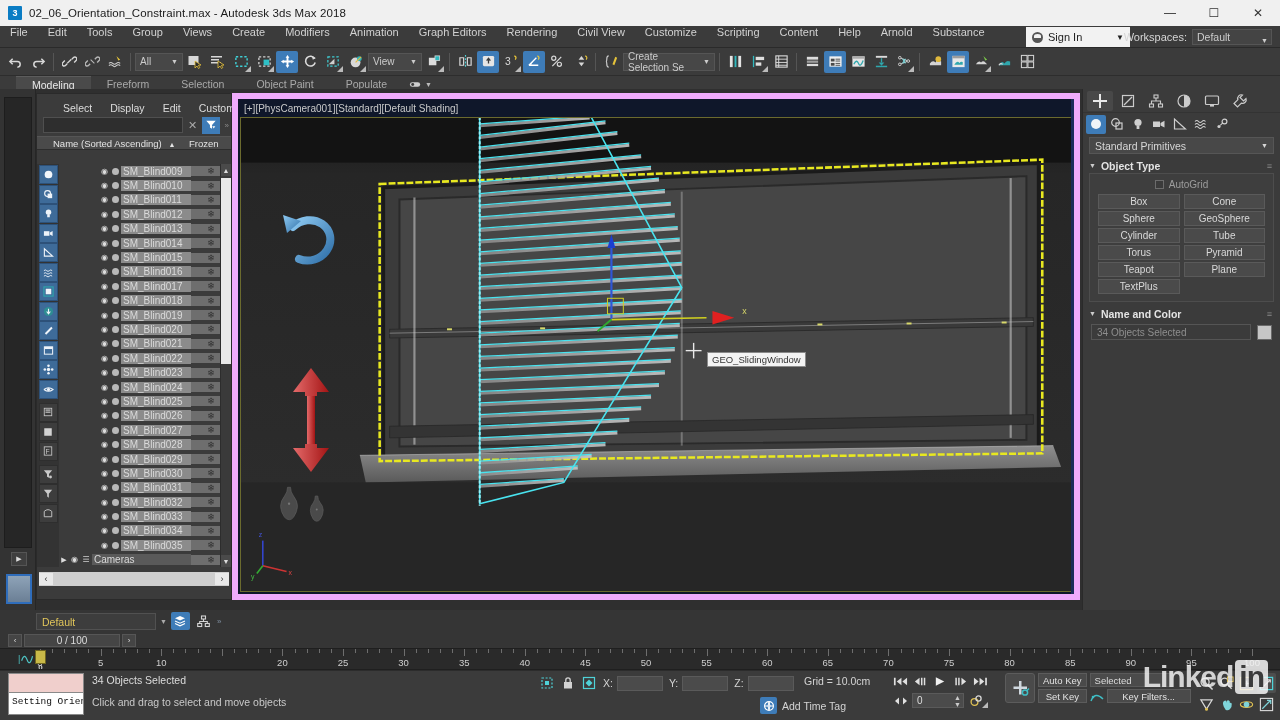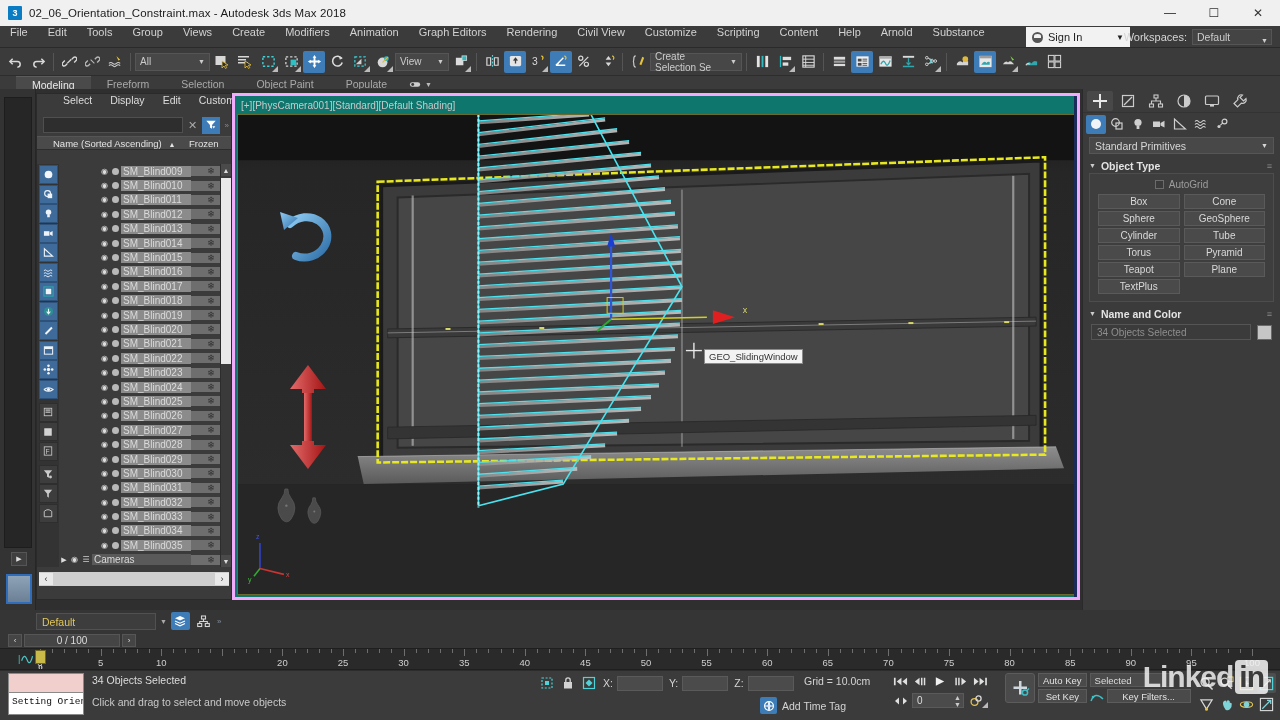--- a/index.html
+++ b/index.html
@@ -62,21 +62,21 @@
     border-right:1px solid #262626;}
   .rail-panel{position:absolute;left:4px;top:8px;width:28px;bottom:62px;background:#262626;border:1px solid #1d1d1d;}
   .rail-play{position:absolute;left:11px;bottom:44px;width:16px;height:14px;background:#3f3f3f;border:1px solid #555;
     display:flex;align-items:center;justify-content:center;font-size:7px;color:#ddd;}
   .rail-swatch{position:absolute;left:6px;bottom:6px;width:26px;height:30px;background:linear-gradient(#8ea3b8,#6b7f95);
     border:2px solid #2f6dbb;}
 
   
   .explorer { position:absolute; left:36px; top:4px; width:196px; bottom:10px; background:#3b3b3b;
     border:1px solid #2a2a2a; }
-  .exp-menu { height:20px; display:flex; align-items:flex-start; gap:2px; padding-left:18px;}
+  .exp-menu { height:20px; display:flex; align-items:flex-end; gap:2px; padding-left:18px;}
   .exp-menu span { font-size:10.5px; color:#dcdcdc; padding:0 8px; }
   .exp-search { height:22px; display:flex; align-items:center; padding:0 2px 0 6px; gap:3px;}
   .exp-field { flex:1; height:16px; background:#2e2e2e; border:1px solid #4f4f4f; }
   .exp-x { width:14px; text-align:center; font-size:11px; color:#aaa; }
   .exp-filter { width:18px; height:17px; background:#3e7cb8; display:flex;align-items:center;justify-content:center;}
   .exp-chev{font-size:8px;color:#8a8a8a;padding-left:2px;}
   .exp-head { height:14px; background:#4a4a4a; display:flex; align-items:center; font-size:9.5px;
     color:#e4e4e4; border-top:1px solid #555; border-bottom:1px solid #2d2d2d;}
   .exp-head .c1 { padding-left:16px; flex:1; }
   .exp-head .c2 { width:42px; }
@@ -100,22 +100,22 @@
   .exp-vscroll { position:absolute; right:0; top:0; width:11px; bottom:0; background:#3a3a3a;
     border-left:1px solid #2d2d2d;}
   .exp-vthumb { position:absolute; left:0; right:0; top:14px; height:186px; background:#e9e9e9; }
   .vsbtn{height:12px;background:#4a4a4a;font-size:7px;color:#ddd;display:flex;align-items:center;justify-content:center;}
   .exp-hscroll { position:absolute; left:2px; right:2px; bottom:13px; height:14px; background:#cfcfcf;
     display:flex; align-items:center; }
   .hsb{width:14px;text-align:center;font-size:9px;color:#333;background:#e9e9e9;height:12px;line-height:12px;}
   .exp-bot { position:absolute; left:0; right:0; bottom:0; height:13px; background:#3b3b3b;}
 
   
-  .viewport { position:absolute; left:232px; top:4px; right:200px; bottom:10px; background:#0f766e;
-    border:3px solid #f0abfc;}
+  .viewport { position:absolute; left:232px; top:4px; right:200px; bottom:10px; background:#0f172a;
+    border:6px solid #f0abfc;}
   .vp-label { position:absolute; left:6px; top:4px; font-size:10px; color:#c9c9c9; z-index:6;}
   .vp-canvas { position:absolute; left:2px; top:18px; right:2px; bottom:2px; border:1px solid #6b6a2e;
     background:#1d1d1d; overflow:hidden;}
   .vp-scroll-r{position:absolute;right:0;top:0;bottom:0;width:3px;background:#1b2b5a;}
 
   
   .cmdpanel { position:absolute; right:0; top:0; width:198px; bottom:0; background:#3b3b3b;
     border-left:1px solid #2a2a2a;}
   .cp-tabs { height:24px; display:flex; align-items:center; padding:2px 4px; gap:2px;
     border-bottom:1px solid #333;}
@@ -296,21 +296,21 @@
         </svg>
     </div>
     <div class="tbtn">
       <svg width="15" height="15" viewBox="0 0 16 16">
           <path d="M1 10 q2-2 4 0 t4 0 t4 0" fill="none" stroke="#cfcfcf" stroke-width="1.1"></path>
           <path d="M1 12.5 q2-2 4 0 t4 0 t4 0" fill="none" stroke="#cfcfcf" stroke-width="1.1"></path>
           <path d="M9 2 L13 6 L11 7 Z" fill="#e5c33a"></path>
         </svg>
     </div>
     <div class="tsep"></div>
-    <div class="tcombo" style="width:75px">
+    <div class="tcombo" style="width:48px">
       <span>All</span>
       <span class="cv">▼</span>
     </div>
     <div class="tbtn">
       <svg width="16" height="16" viewBox="0 0 16 16">
           <rect x="1.5" y="2" width="10" height="9" fill="#d7d7d7"></rect>
           <path d="M8 7 L8 14 L10 12 L11.5 14.5 L12.8 13.6 L11.3 11.3 L14 11 Z" fill="#2e2e2e" stroke="#e9c33c" stroke-width=".8"></path>
         </svg>
     </div>
     <div class="tbtn">

